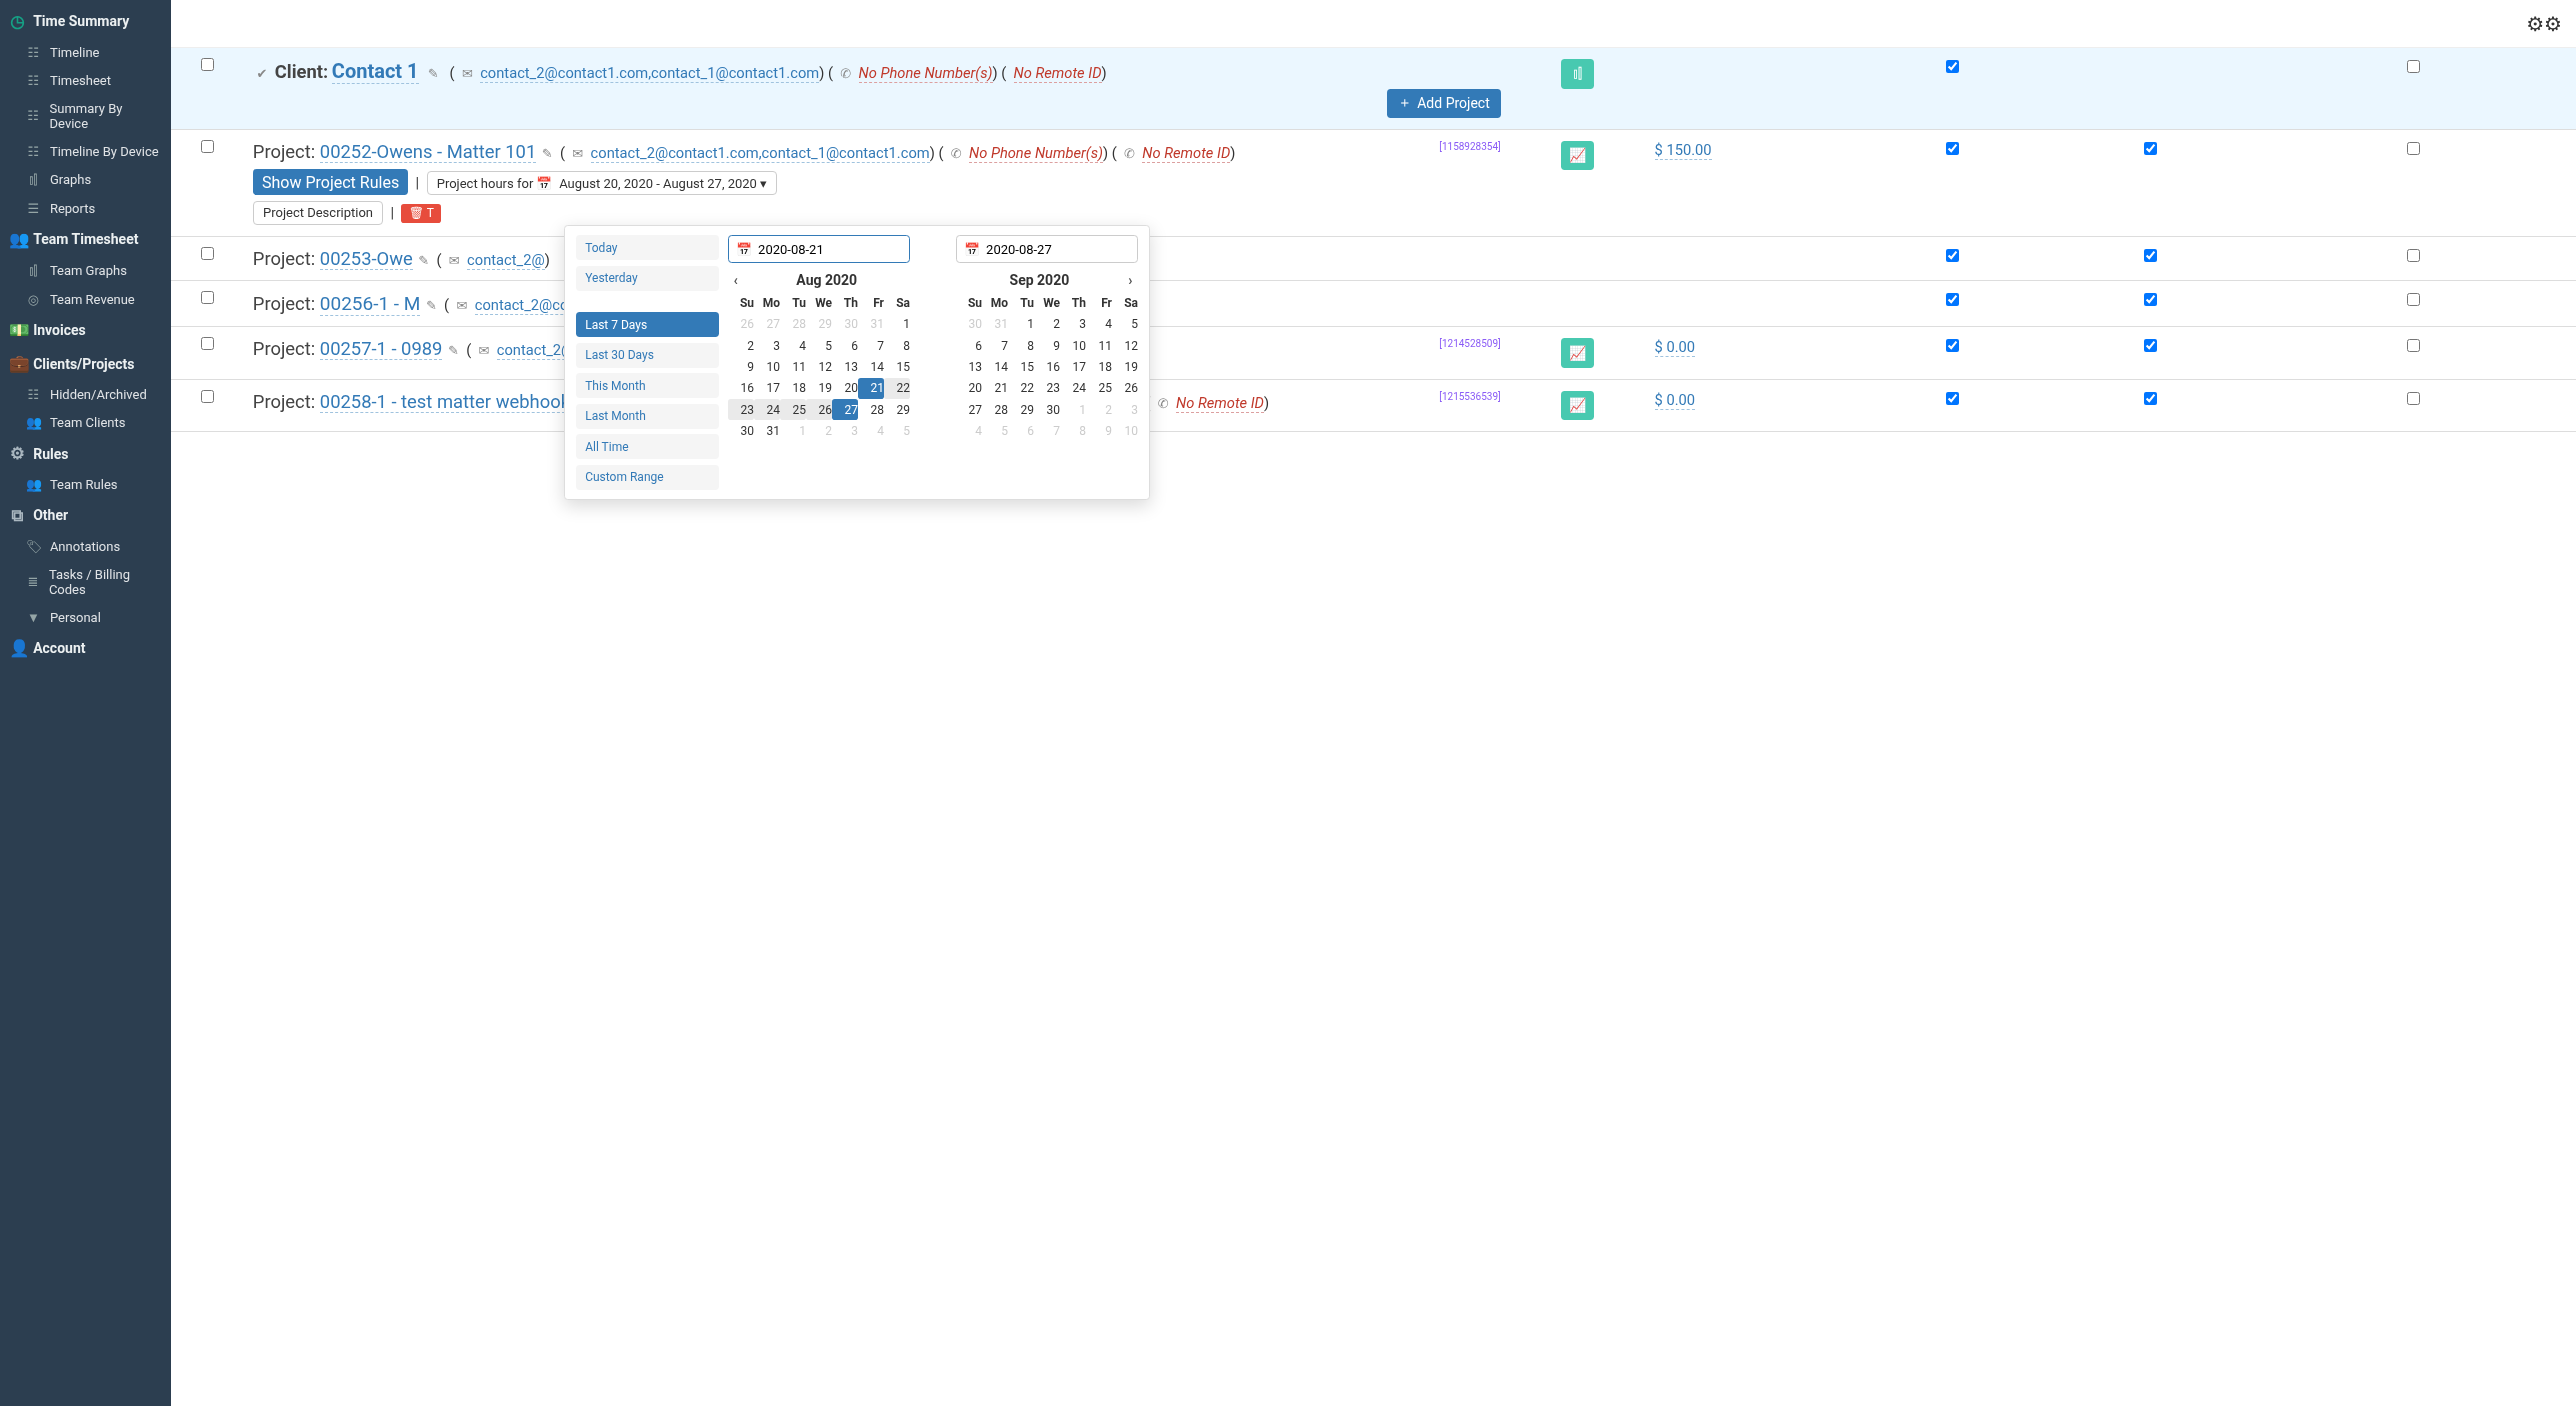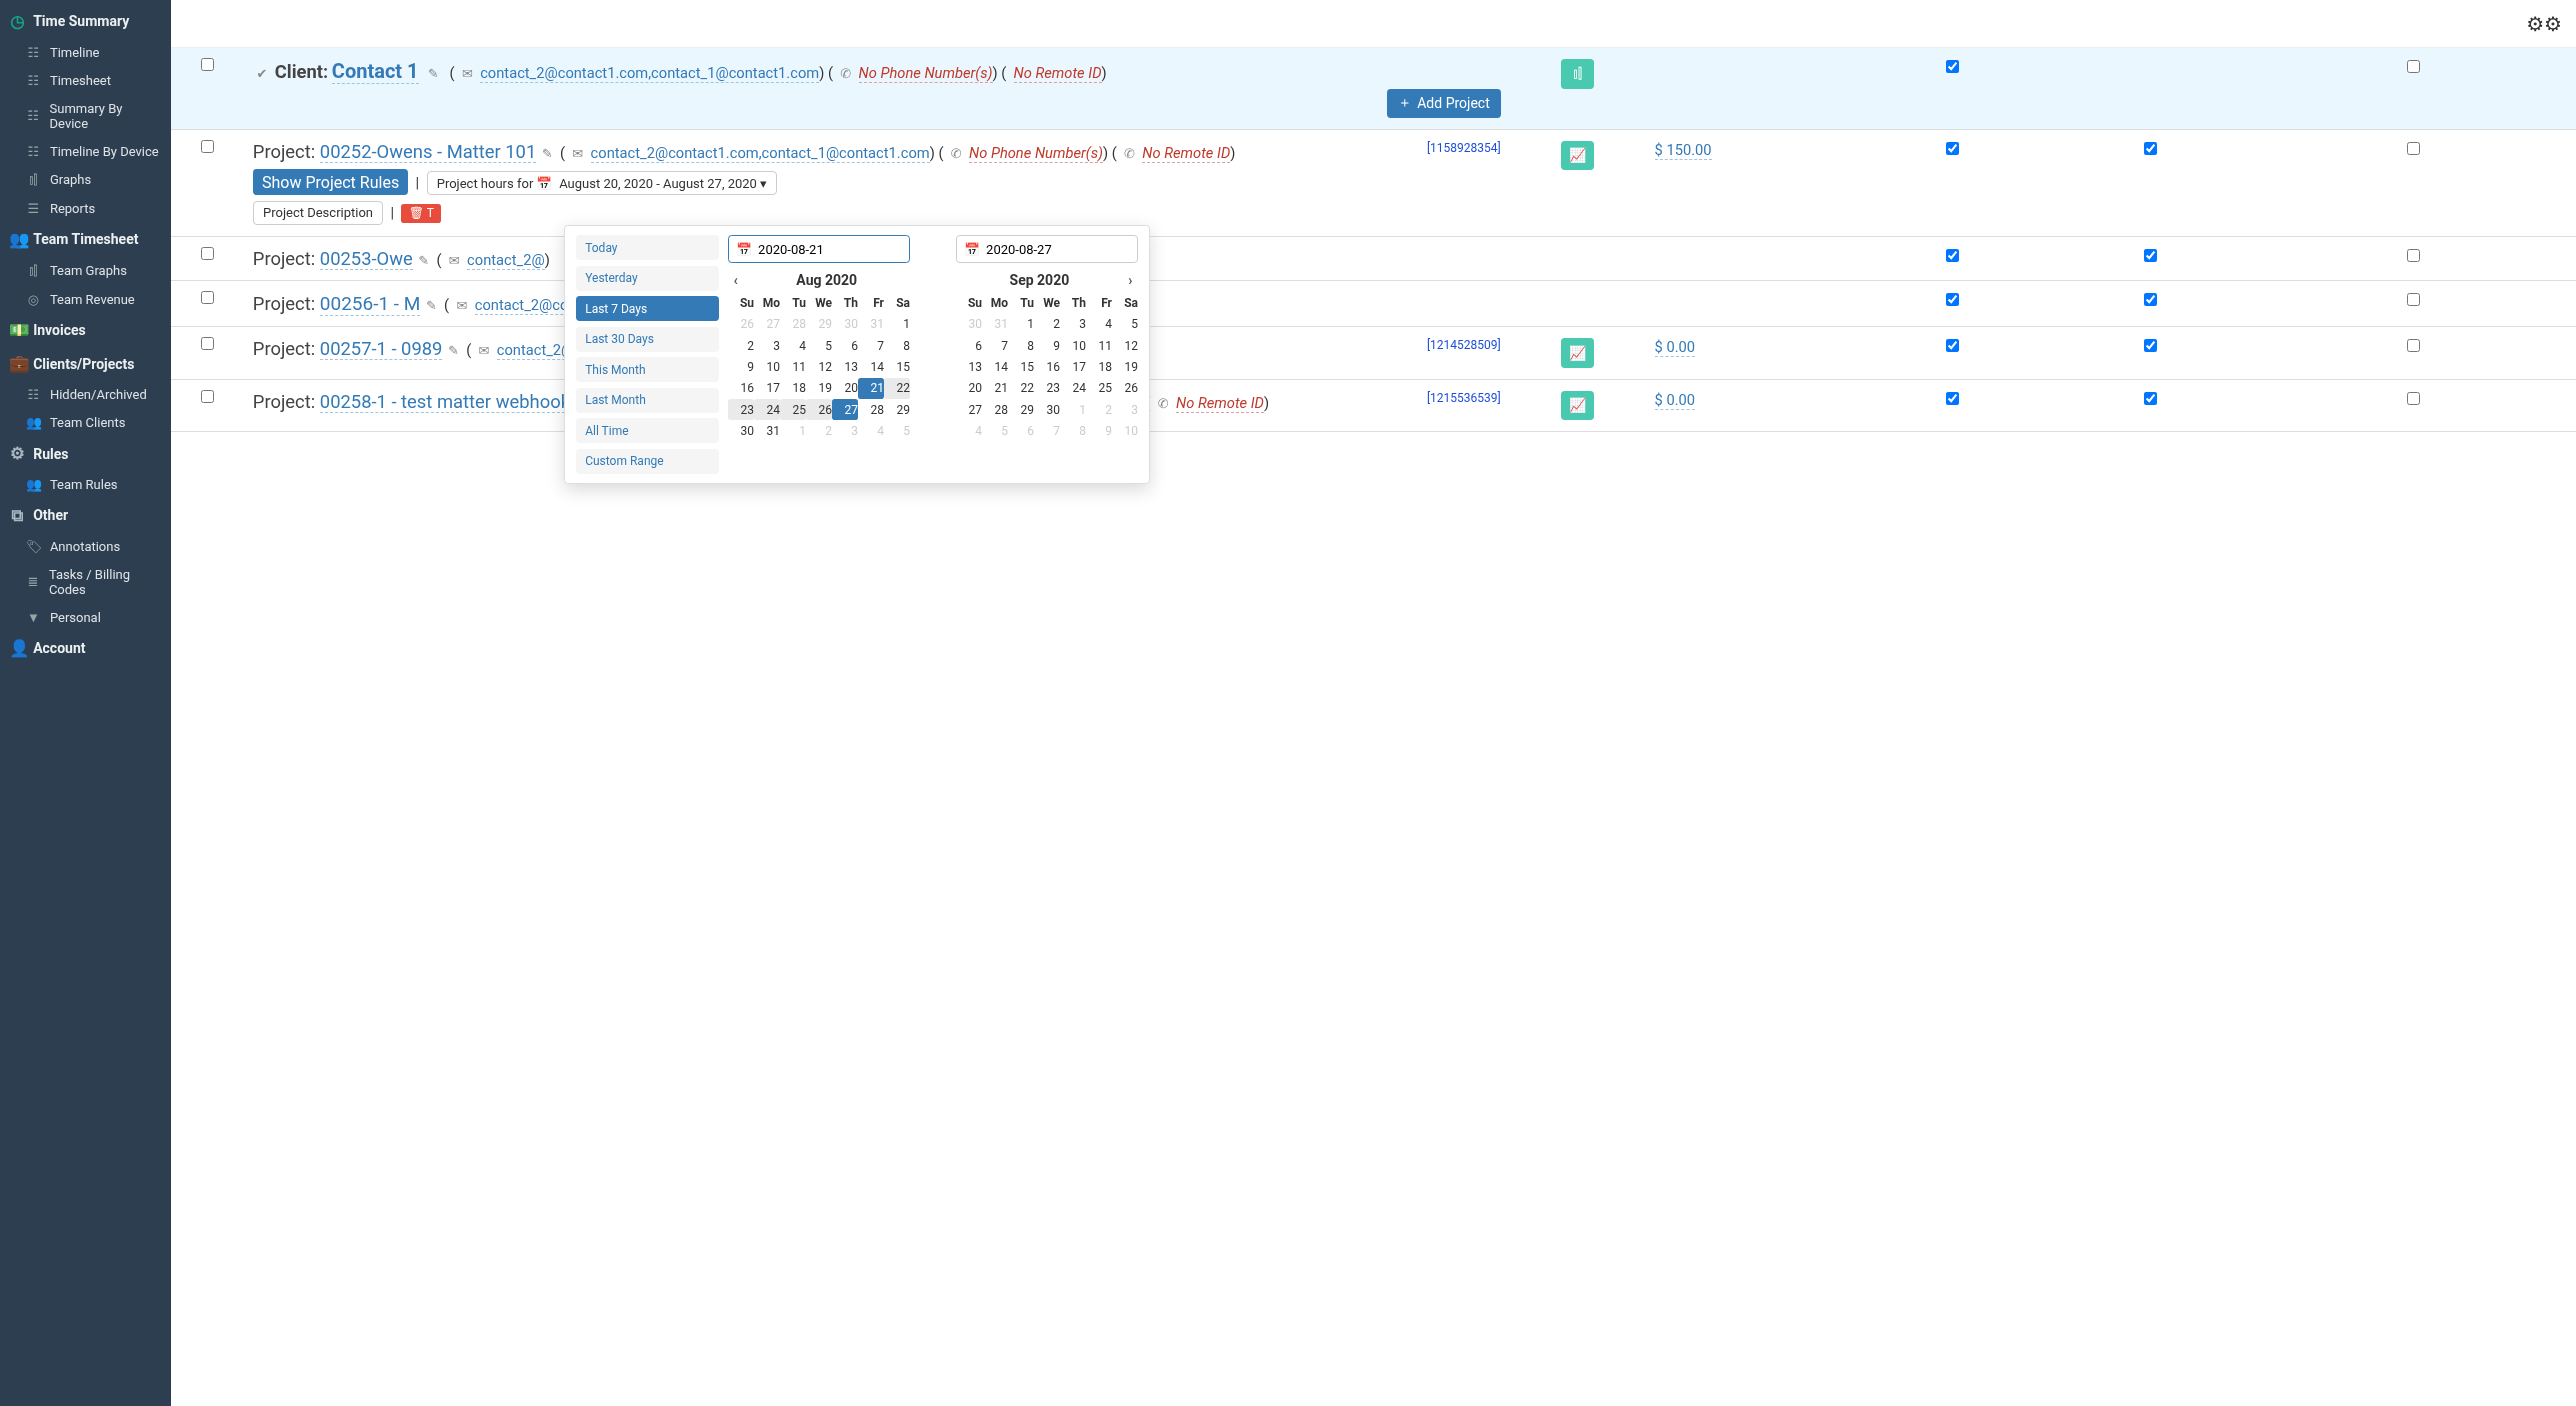--- a/index.html
+++ b/index.html
@@ -27,39 +27,39 @@
 .tbl td.main-cell { width:645px; }
 .tbl td.stat { width:69px; text-align:center; }
 .tbl td.amt { width:106px; text-align:left; }
 .tbl td.chkc { width:101px; text-align:center; }
 .tbl td.chkc2 { width:166px; text-align:center; }
 
 .client-row { background:#ebf7ff; }
 .proj-label { font-size:18.4px; color:#444; }
 .link { color:#337ab7; cursor:pointer; border-bottom:0.9px dashed #a0c3de; }
 .link-warn { color:#c0392b; font-style:italic; cursor:pointer; border-bottom:0.9px dashed #dca0a0; }
-.idnum { float:right; color:#1d4ed8; font-size:12px; }
+.idnum { float:right; color:#8b5cf6; font-size:10px; }
 .edit-ico { color:#888; font-size:13px; margin-left:5.5px; cursor:pointer; }
 .inparen-ico { color:#888; font-size:13px; margin:0 3.7px; }
 
 .btn { display:inline-flex; align-items:center; gap:5.5px; padding:5.5px 11px; border:none; border-radius:3.7px; font-size:14px; cursor:pointer; }
 .btn-primary { background:#337ab7; color:#fff; }
 .btn-teal { background:#48c9b0; color:#fff; width:33px; height:29.5px; padding:0; justify-content:center; }
 .btn-sm { padding:3.7px 9.2px; font-size:16px; }
 .btn-cancel { background:#ccc; color:#fff; }
 .btn-box { display:inline-block; border:0.9px solid #ccc; border-radius:4px; padding:3.7px 9.2px; font-size:13px; background:#fff; }
 .trash-btn { background:#e74c3c; color:#fff; padding:2.8px 7.4px; border-radius:2.8px; font-size:12px; display:inline-flex; align-items:center; gap:3.7px; }
 
 .amt-link { color:#337ab7; border-bottom:0.9px dashed #a0c3de; font-size:14.7px; }
 
 
 .dp { position:absolute; top:225px; left:393px; width:586px; background:#fff; border:0.9px solid #ddd; border-radius:3.7px; box-shadow:0 5.5px 18.4px rgba(0,0,0,.15); padding:9.2px 11px; z-index:100; }
 .dp-ranges { display:flex; flex-direction:column; gap:5.5px; width:143px; float:left; }
 .dp-range { padding:5.5px 9.2px; border-radius:3.7px; background:#f5f5f5; color:#337ab7; cursor:pointer; font-size:12px; }
-.dp-range.sel { background:#337ab7; color:#fff; }
+.dp-range.sel { background:#337ab7; color:#fff;margin-top:16px; }
 .dp-dates { margin-left:152px; display:flex; gap:46px; }
 .dp-cal { width:194px; }
 .dp-input { display:flex; align-items:center; gap:5.5px; border:0.9px solid #ccc; border-radius:3.7px; padding:5.5px 7.4px; margin-bottom:9.2px; }
 .dp-input.active { border:1.8px solid #337ab7; }
 .dp-input input { border:none; outline:none; width:100%; font-size:13px; }
 .dp-head { display:flex; justify-content:space-between; align-items:center; font-weight:700; font-size:14px; margin-bottom:3.7px; }
 .dp-nav { cursor:pointer; padding:0 5.5px; color:#555; }
 .dp-grid { display:grid; grid-template-columns:repeat(7,1fr); gap:0; text-align:right; }
 .dp-dow { font-weight:700; font-size:12px; padding:3.7px 0; }
 .dp-day { padding:3.7px 0; font-size:12px; cursor:pointer; border-radius:2.8px; }

